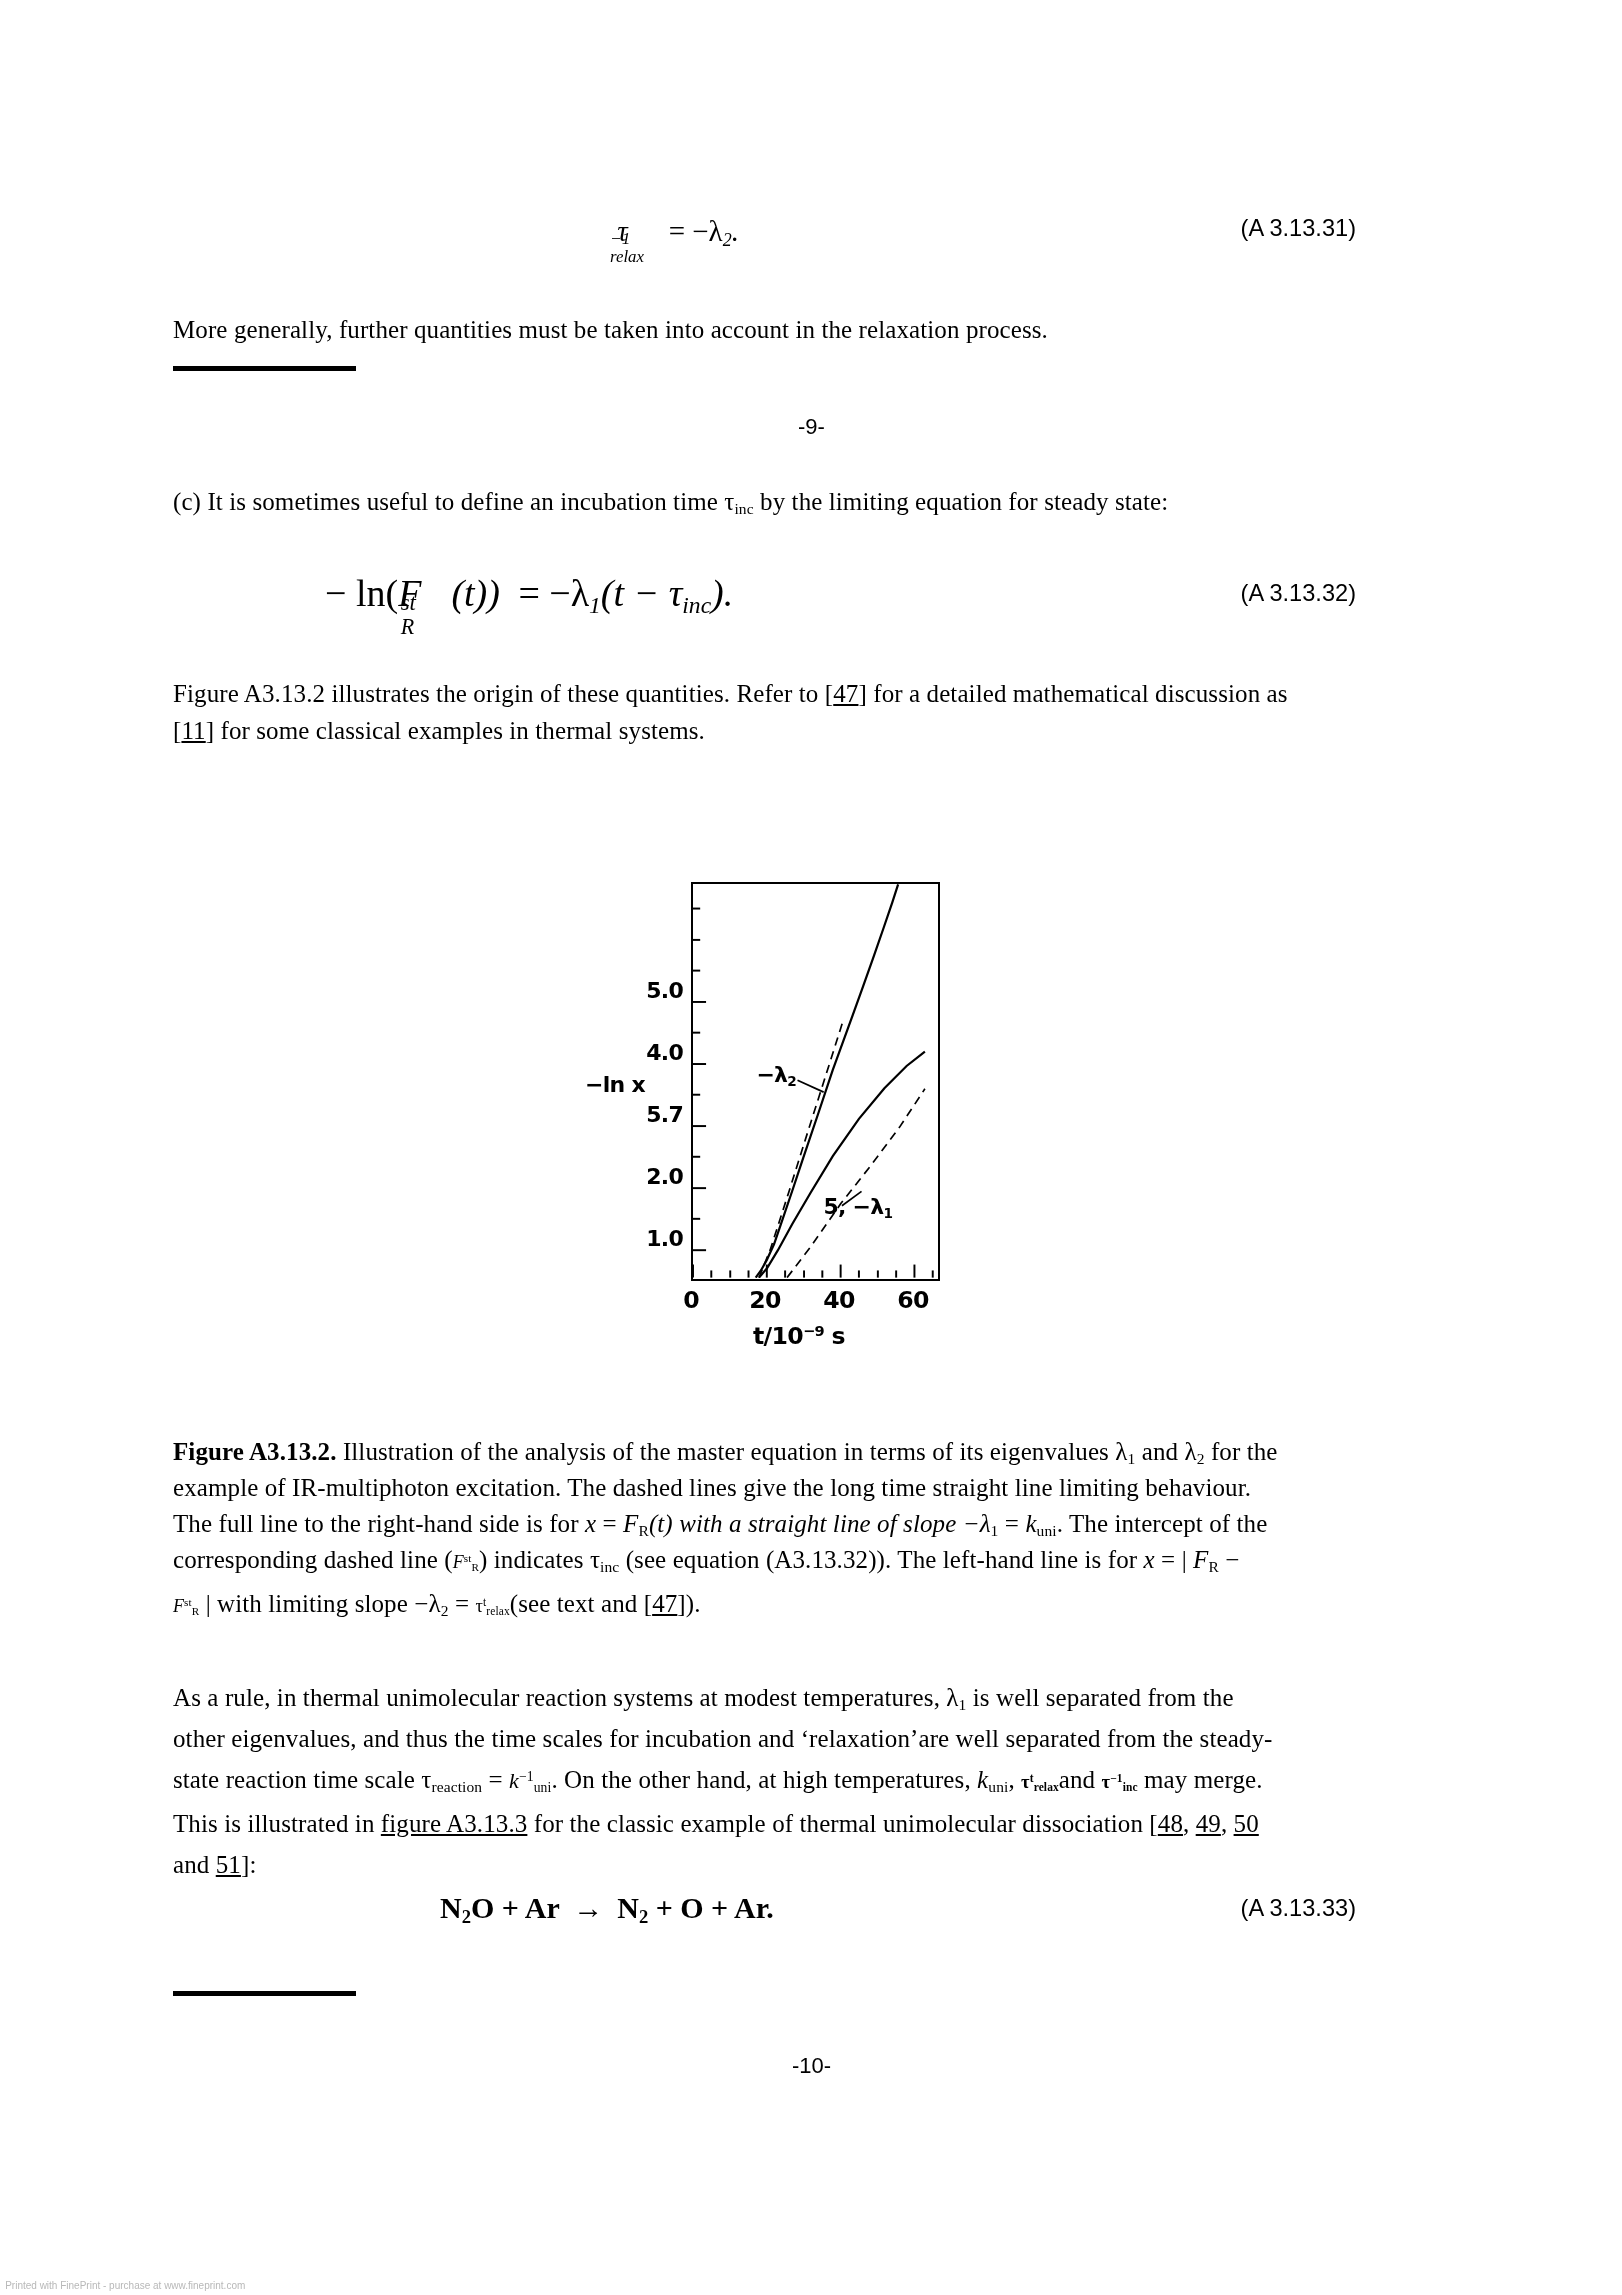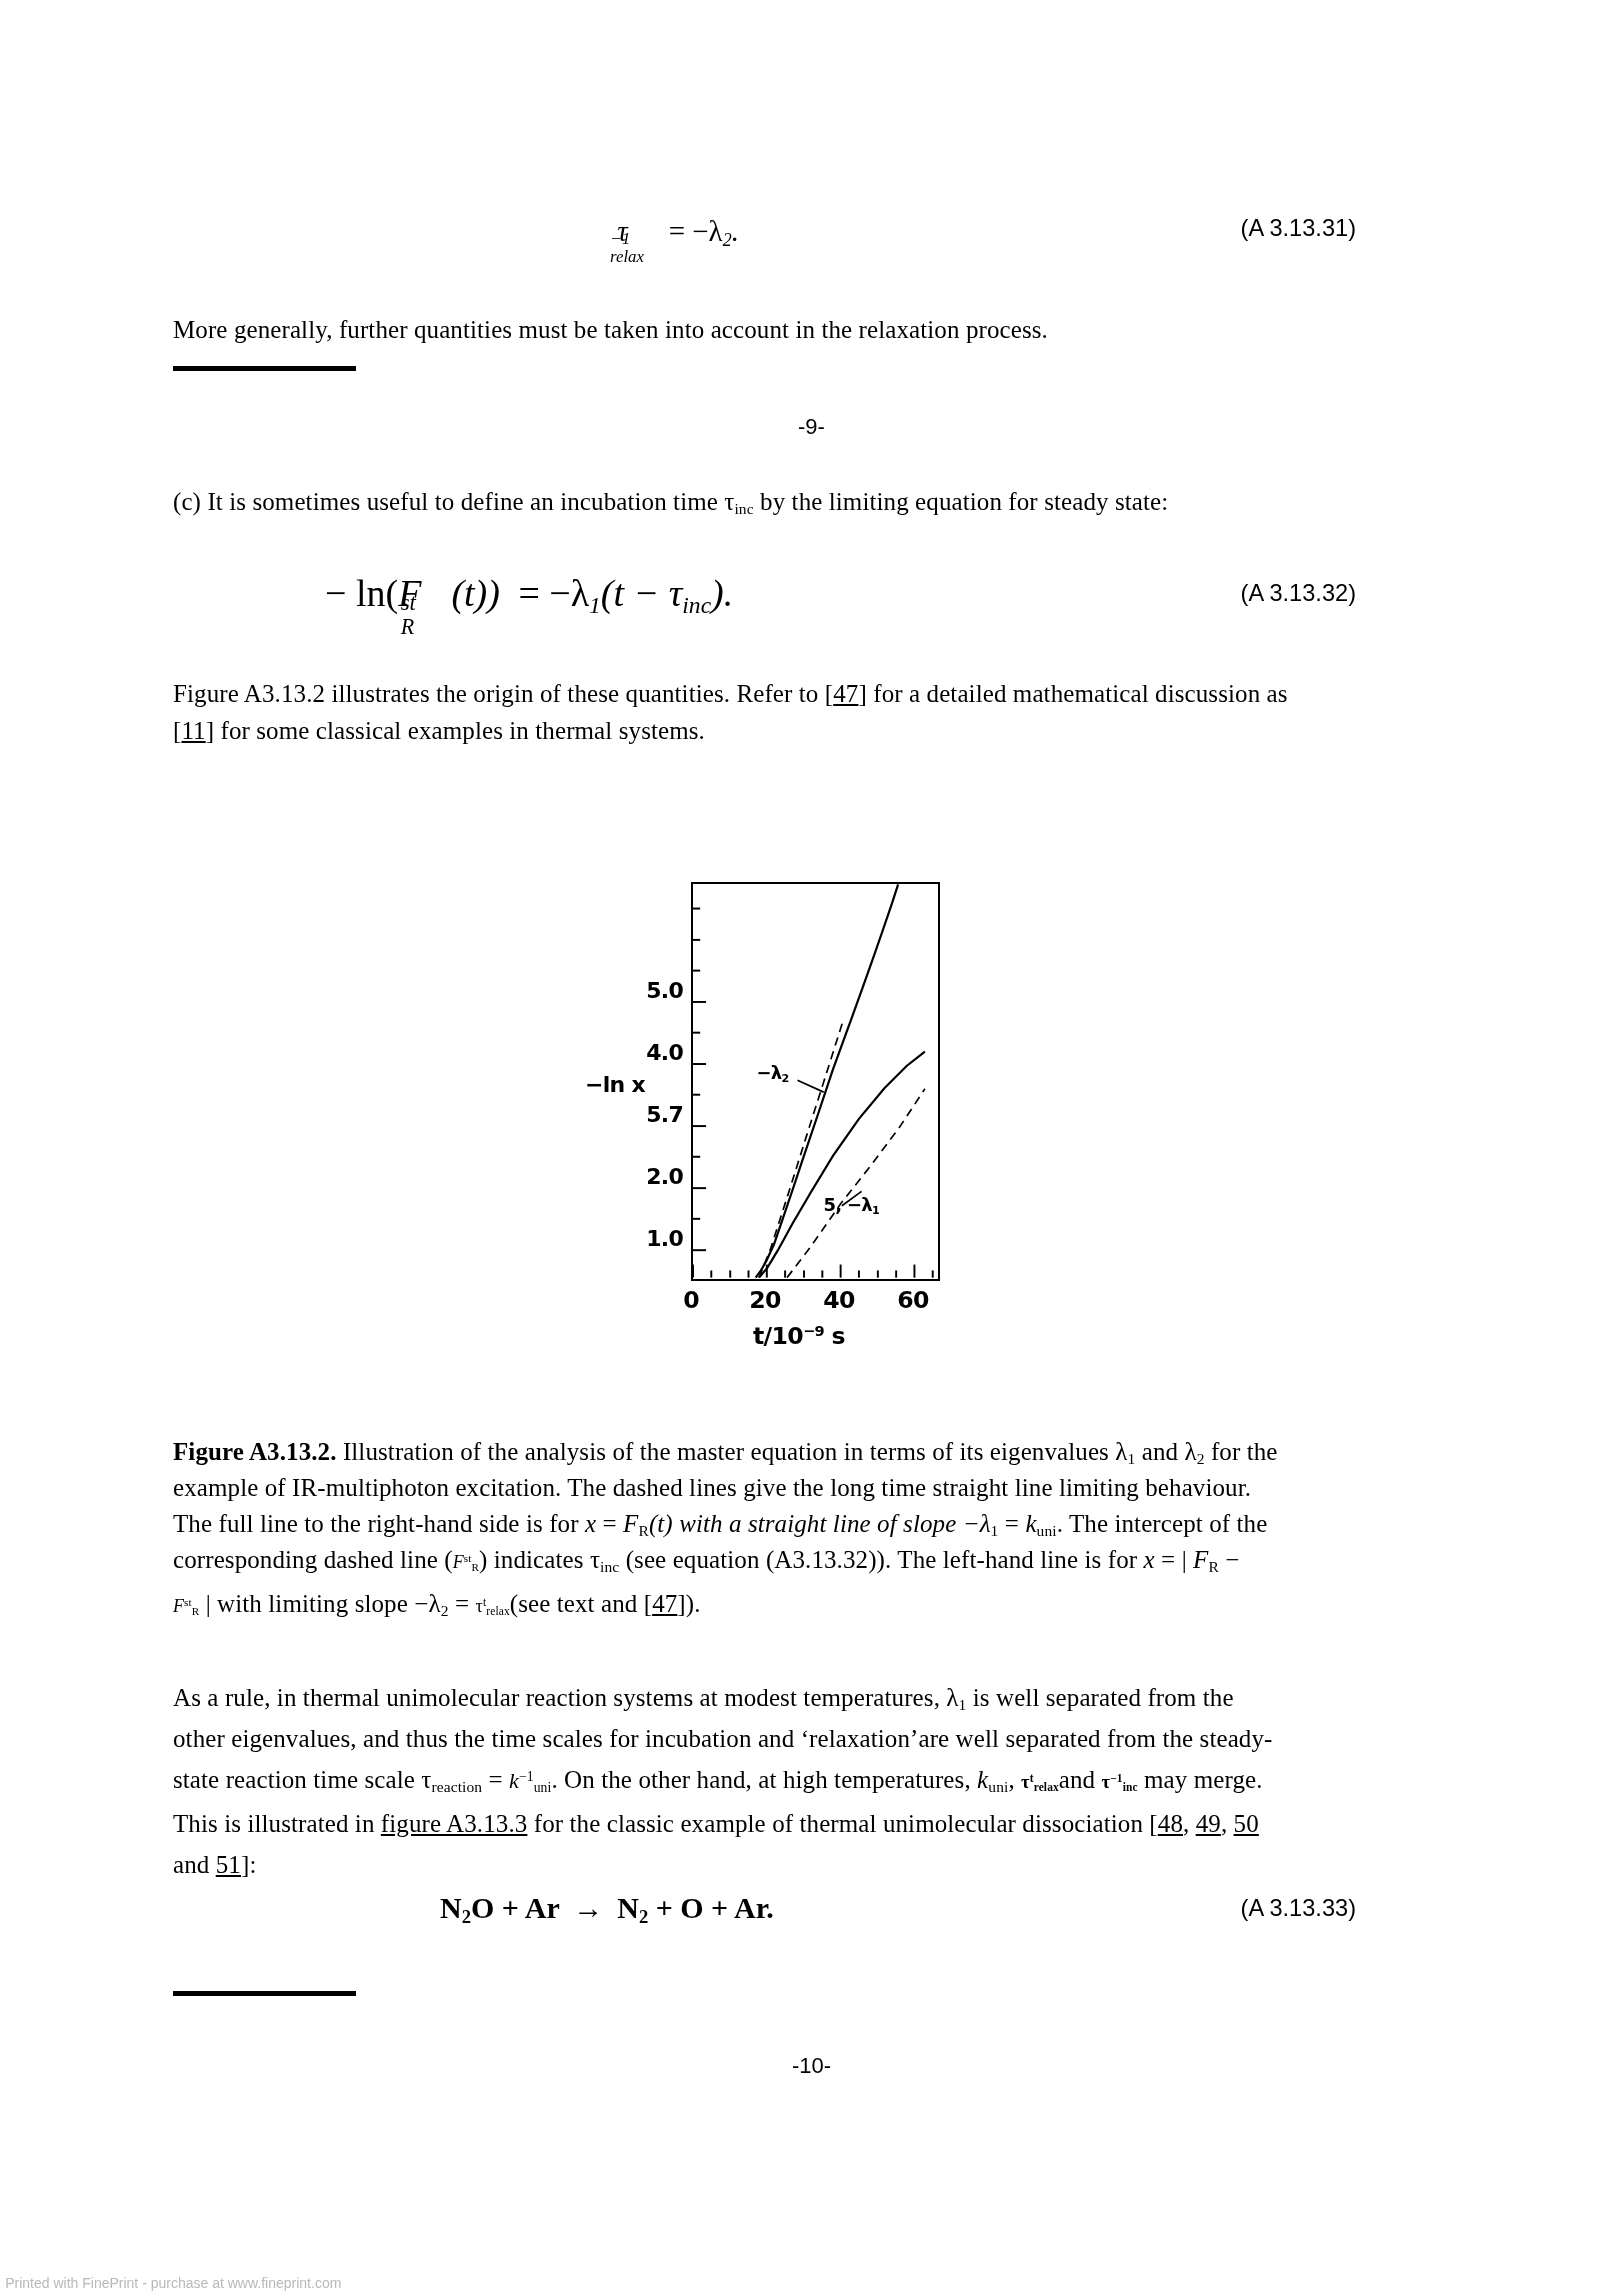--- a/index.html
+++ b/index.html
@@ -142,32 +142,32 @@
     font-family: "DejaVu Sans", sans-serif;
     font-weight: bold;
     font-size: 23.6px;
     white-space: nowrap;
     letter-spacing: -0.7px;
   }
   .curve-ann {
     position: absolute;
     font-family: "DejaVu Sans", sans-serif;
     font-weight: bold;
-    font-size: 18px;
+    font-size: 22px;
     white-space: nowrap;
     letter-spacing: -0.7px;
   }
 
   
   .watermark {
     position: absolute;
     left: 5.2px;
     bottom: 3.9px;
     font-family: "Liberation Sans", "DejaVu Sans", sans-serif;
-    font-size: 14px;
+    font-size: 10px;
     color: #b8b8b8;
     white-space: nowrap;
   }
 </style>
 </head>
 <body>
 
 <div class="page">
 
   <div class="eq-line" style="top:215px;">

